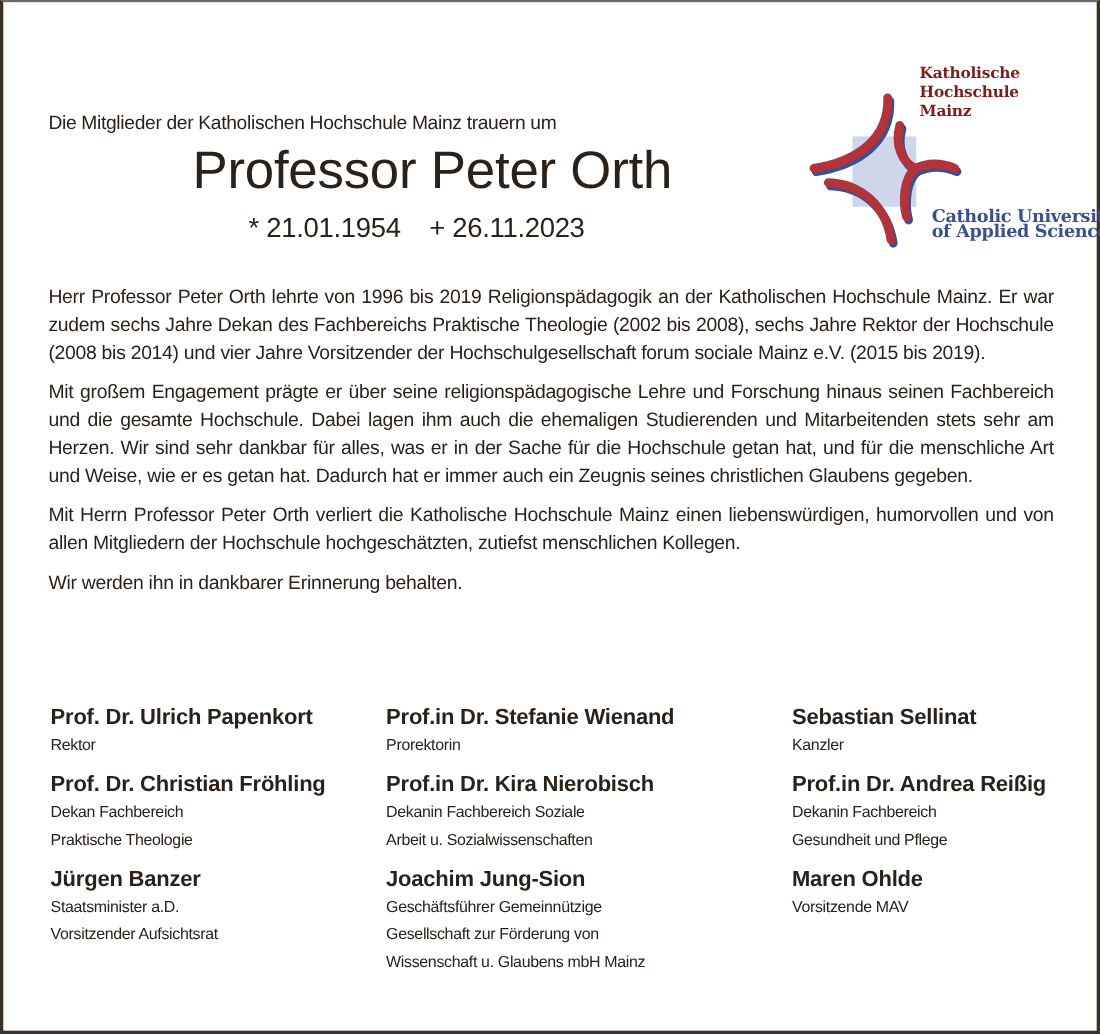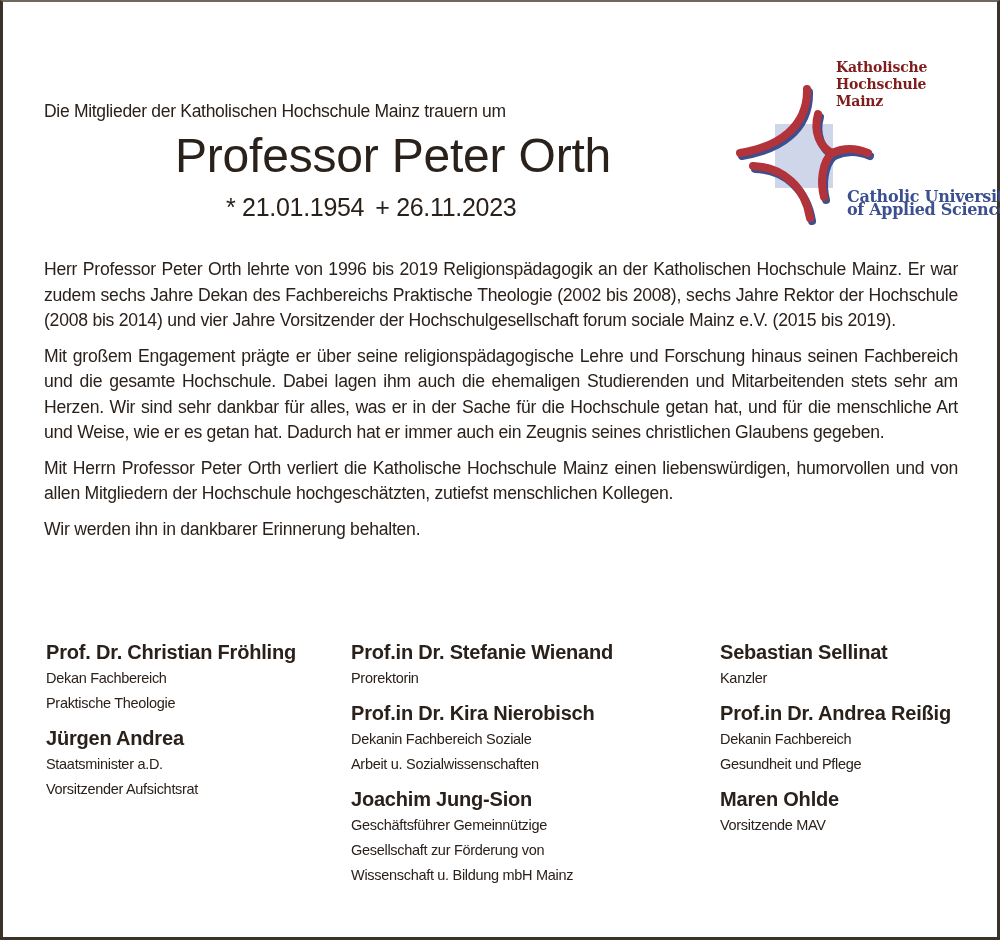--- a/index.html
+++ b/index.html
@@ -24,21 +24,21 @@
   .title {
     position: absolute; left: 158px; top: 114px; width: 470px;
     font-size: 48px; line-height: 60px; letter-spacing: -0.2px; white-space: nowrap;
     text-align: center;
     margin-top: 12px;
   }
   .dates {
     position: absolute; left: 226px; top: 193px;
     font-size: 25px; white-space: nowrap; letter-spacing: -0.3px;
   }
-  .dates span + span { margin-left: 11px; }
+  .dates span + span { margin-left: 26px; }
   .logo { position: absolute; left: 728px; top: 52px; width: 240px; height: 180px; }
   .logo-name {
     position: absolute; left: 108px; top: 7px;
     font-family: "DejaVu Serif", serif; font-weight: bold;
     font-size: 14px; line-height: 17px; color: #7f1d1d; letter-spacing: -0.2px;
   }
   .logo-en {
     position: absolute; left: 119px; top: 138px;
     font-family: "DejaVu Serif", serif; font-weight: bold;
     font-size: 16px; line-height: 13px; color: #3c4f8f; letter-spacing: -0.3px; white-space: nowrap;
@@ -104,46 +104,50 @@
 
 <div class="body-text">
   <p>Herr Professor Peter Orth lehrte von 1996 bis 2019 Religionspädagogik an der Katholischen Hochschule Mainz. Er war zudem sechs Jahre Dekan des Fachbereichs Praktische Theologie (2002 bis 2008), sechs Jahre Rektor der Hochschule (2008 bis 2014) und vier Jahre Vorsitzender der Hochschulgesellschaft forum sociale Mainz e.V. (2015 bis 2019).</p>
   <p>Mit großem Engagement prägte er über seine religionspädagogische Lehre und Forschung hinaus seinen Fachbereich und die gesamte Hochschule. Dabei lagen ihm auch die ehemaligen Studierenden und Mitarbeitenden stets sehr am Herzen. Wir sind sehr dankbar für alles, was er in der Sache für die Hochschule getan hat, und für die menschliche Art und Weise, wie er es getan hat. Dadurch hat er immer auch ein Zeugnis seines christlichen Glaubens gegeben.</p>
   <p>Mit Herrn Professor Peter Orth verliert die Katholische Hochschule Mainz einen liebenswürdigen, humorvollen und von allen Mitgliedern der Hochschule hochgeschätzten, zutiefst menschlichen Kollegen.</p>
   <p class="last">Wir werden ihn in dankbarer Erinnerung behalten.</p>
 </div>
 
 <div class="sig-col" style="left:46px;">
   <div class="sig">
+    <div class="sig-name">Prof. Dr. Ulrich Papenkort</div>
+    <div class="sig-role">Rektor</div>
+  </div>
+  <div class="sig">
     <div class="sig-name">Prof. Dr. Christian Fröhling</div>
     <div class="sig-role">Dekan Fachbereich</div>
     <div class="sig-role">Praktische Theologie</div>
   </div>
   <div class="sig">
-    <div class="sig-name">Jürgen Andrea</div>
+    <div class="sig-name">Jürgen Banzer</div>
     <div class="sig-role">Staatsminister a.D.</div>
     <div class="sig-role">Vorsitzender Aufsichtsrat</div>
   </div>
 </div>
 
 <div class="sig-col" style="left:351px;">
   <div class="sig">
     <div class="sig-name">Prof.in Dr. Stefanie Wienand</div>
     <div class="sig-role">Prorektorin</div>
   </div>
   <div class="sig">
     <div class="sig-name">Prof.in Dr. Kira Nierobisch</div>
     <div class="sig-role">Dekanin Fachbereich Soziale</div>
     <div class="sig-role">Arbeit u. Sozialwissenschaften</div>
   </div>
   <div class="sig">
     <div class="sig-name">Joachim Jung-Sion</div>
     <div class="sig-role">Geschäftsführer Gemeinnützige</div>
     <div class="sig-role">Gesellschaft zur Förderung von</div>
-    <div class="sig-role">Wissenschaft u. Bildung mbH Mainz</div>
+    <div class="sig-role">Wissenschaft u. Glaubens mbH Mainz</div>
   </div>
 </div>
 
 <div class="sig-col" style="left:720px;">
   <div class="sig">
     <div class="sig-name">Sebastian Sellinat</div>
     <div class="sig-role">Kanzler</div>
   </div>
   <div class="sig">
     <div class="sig-name">Prof.in Dr. Andrea Reißig</div>

